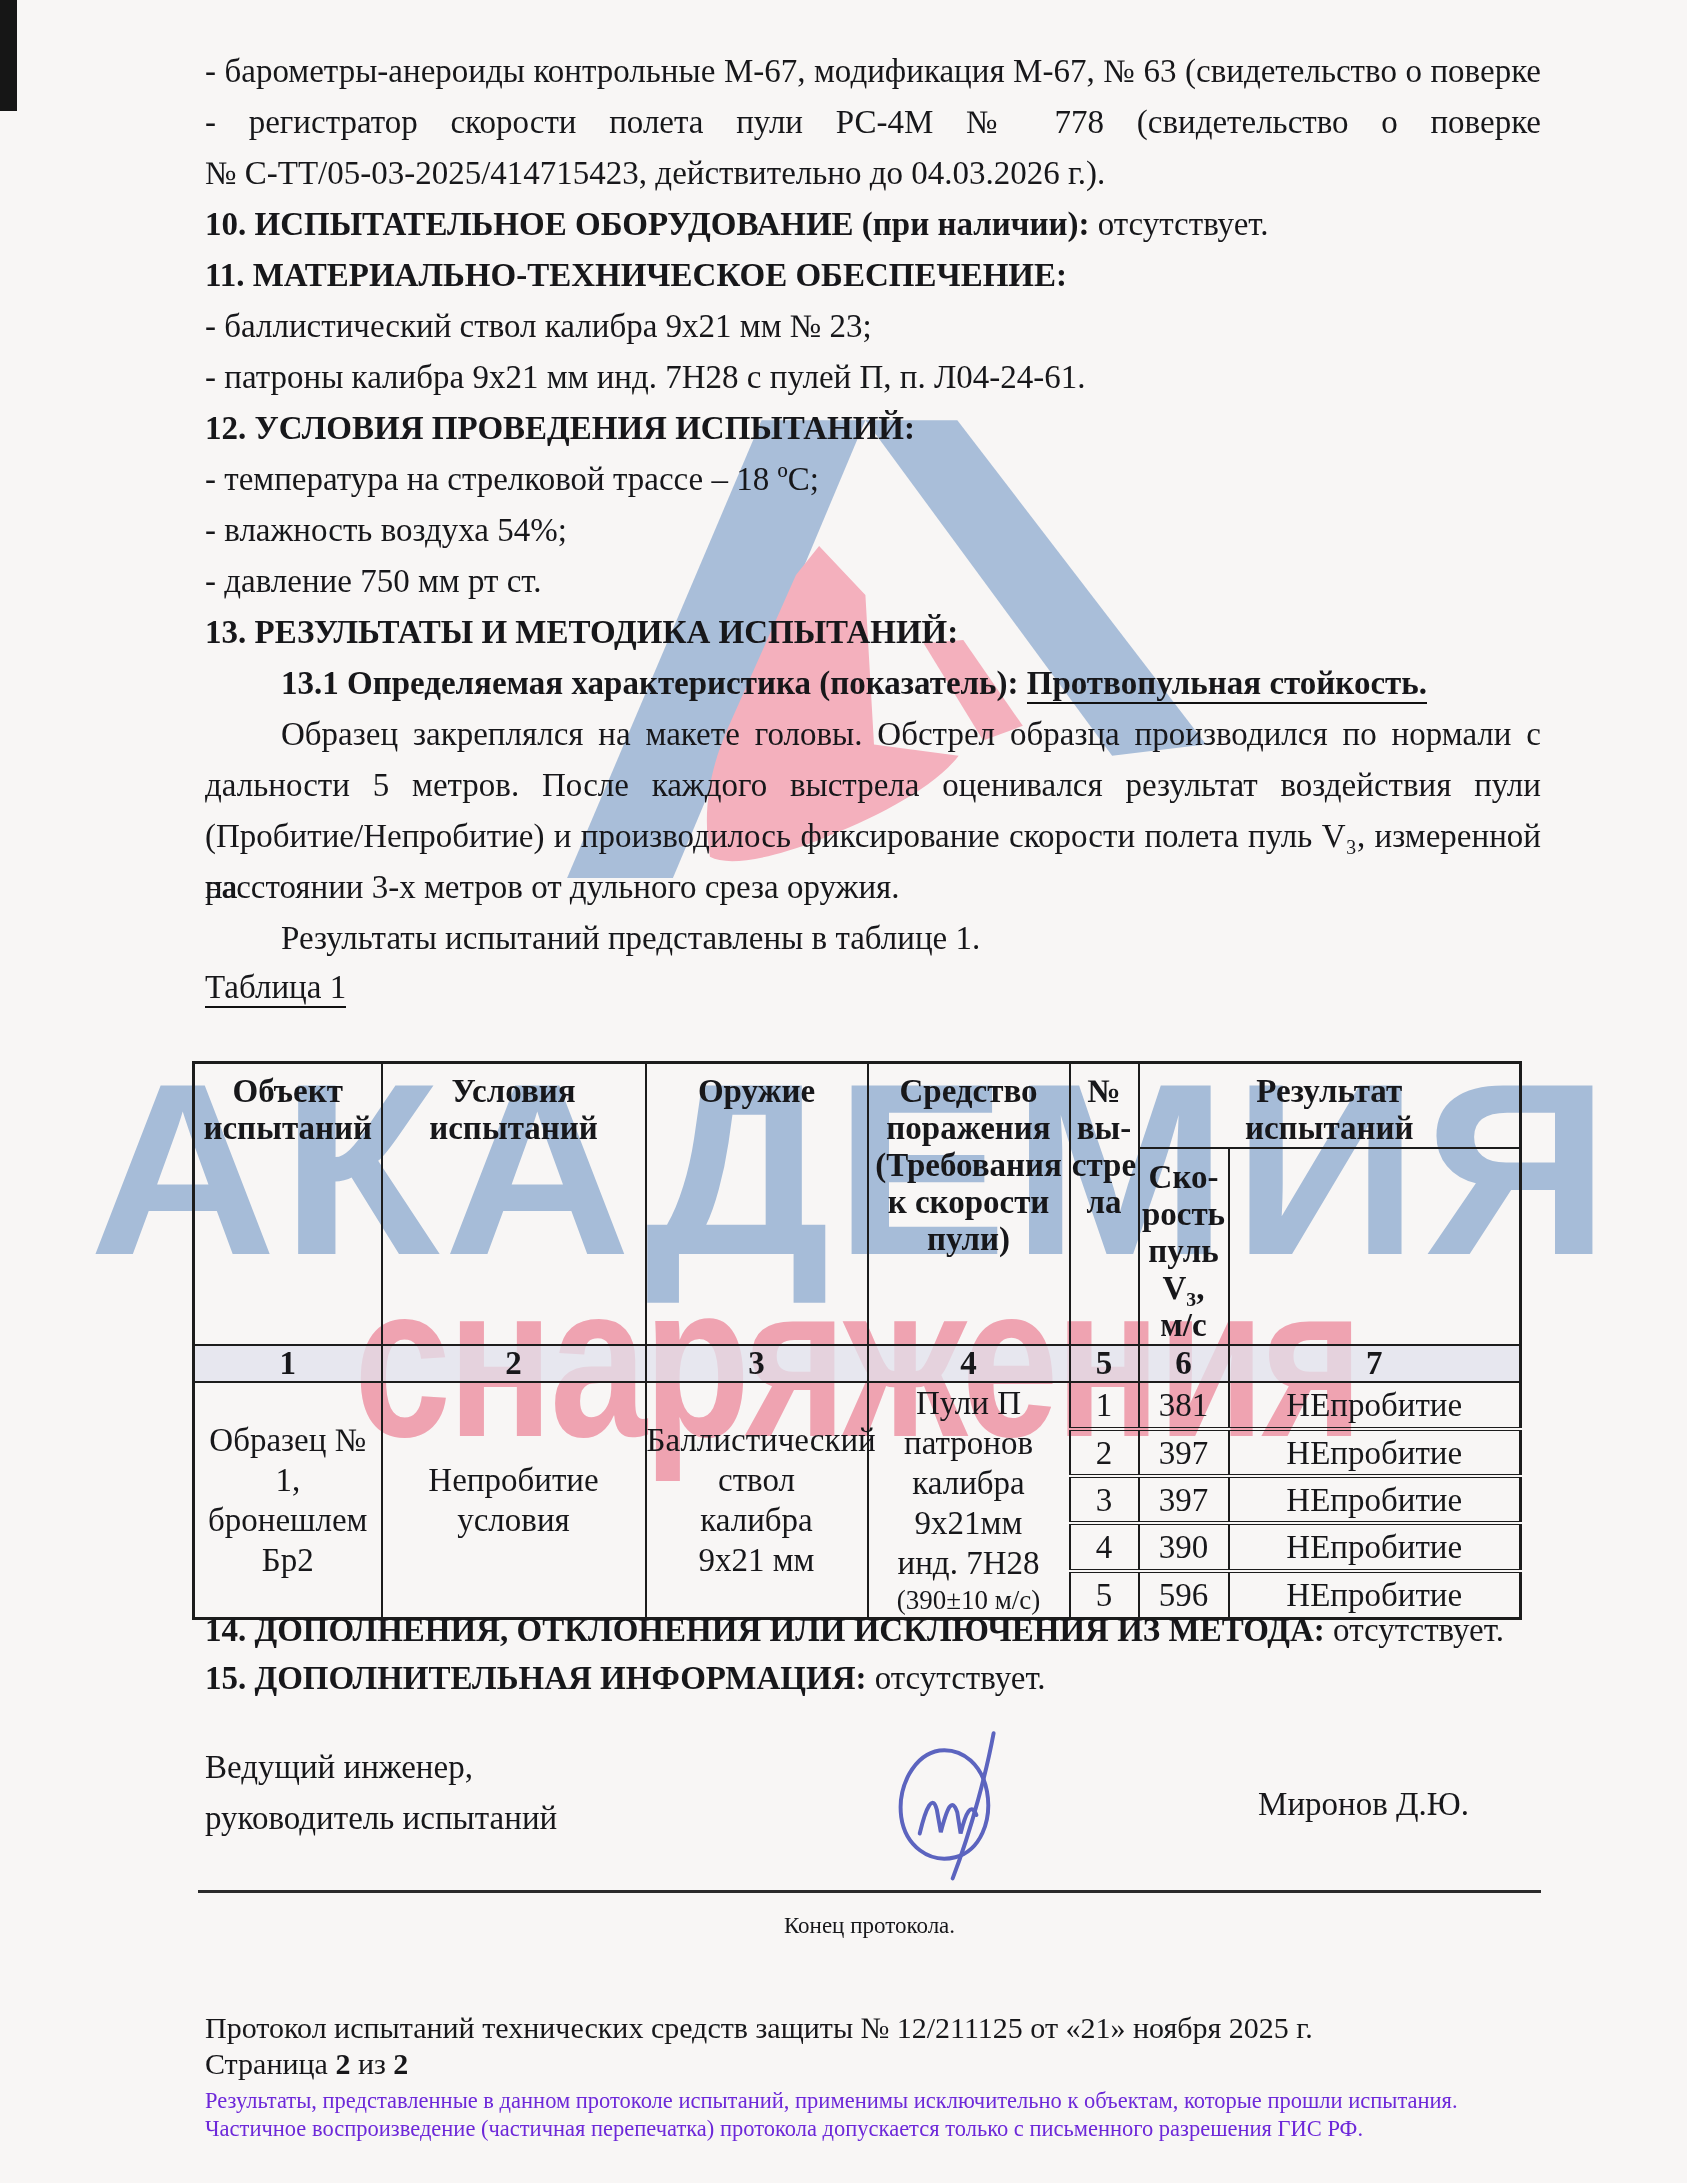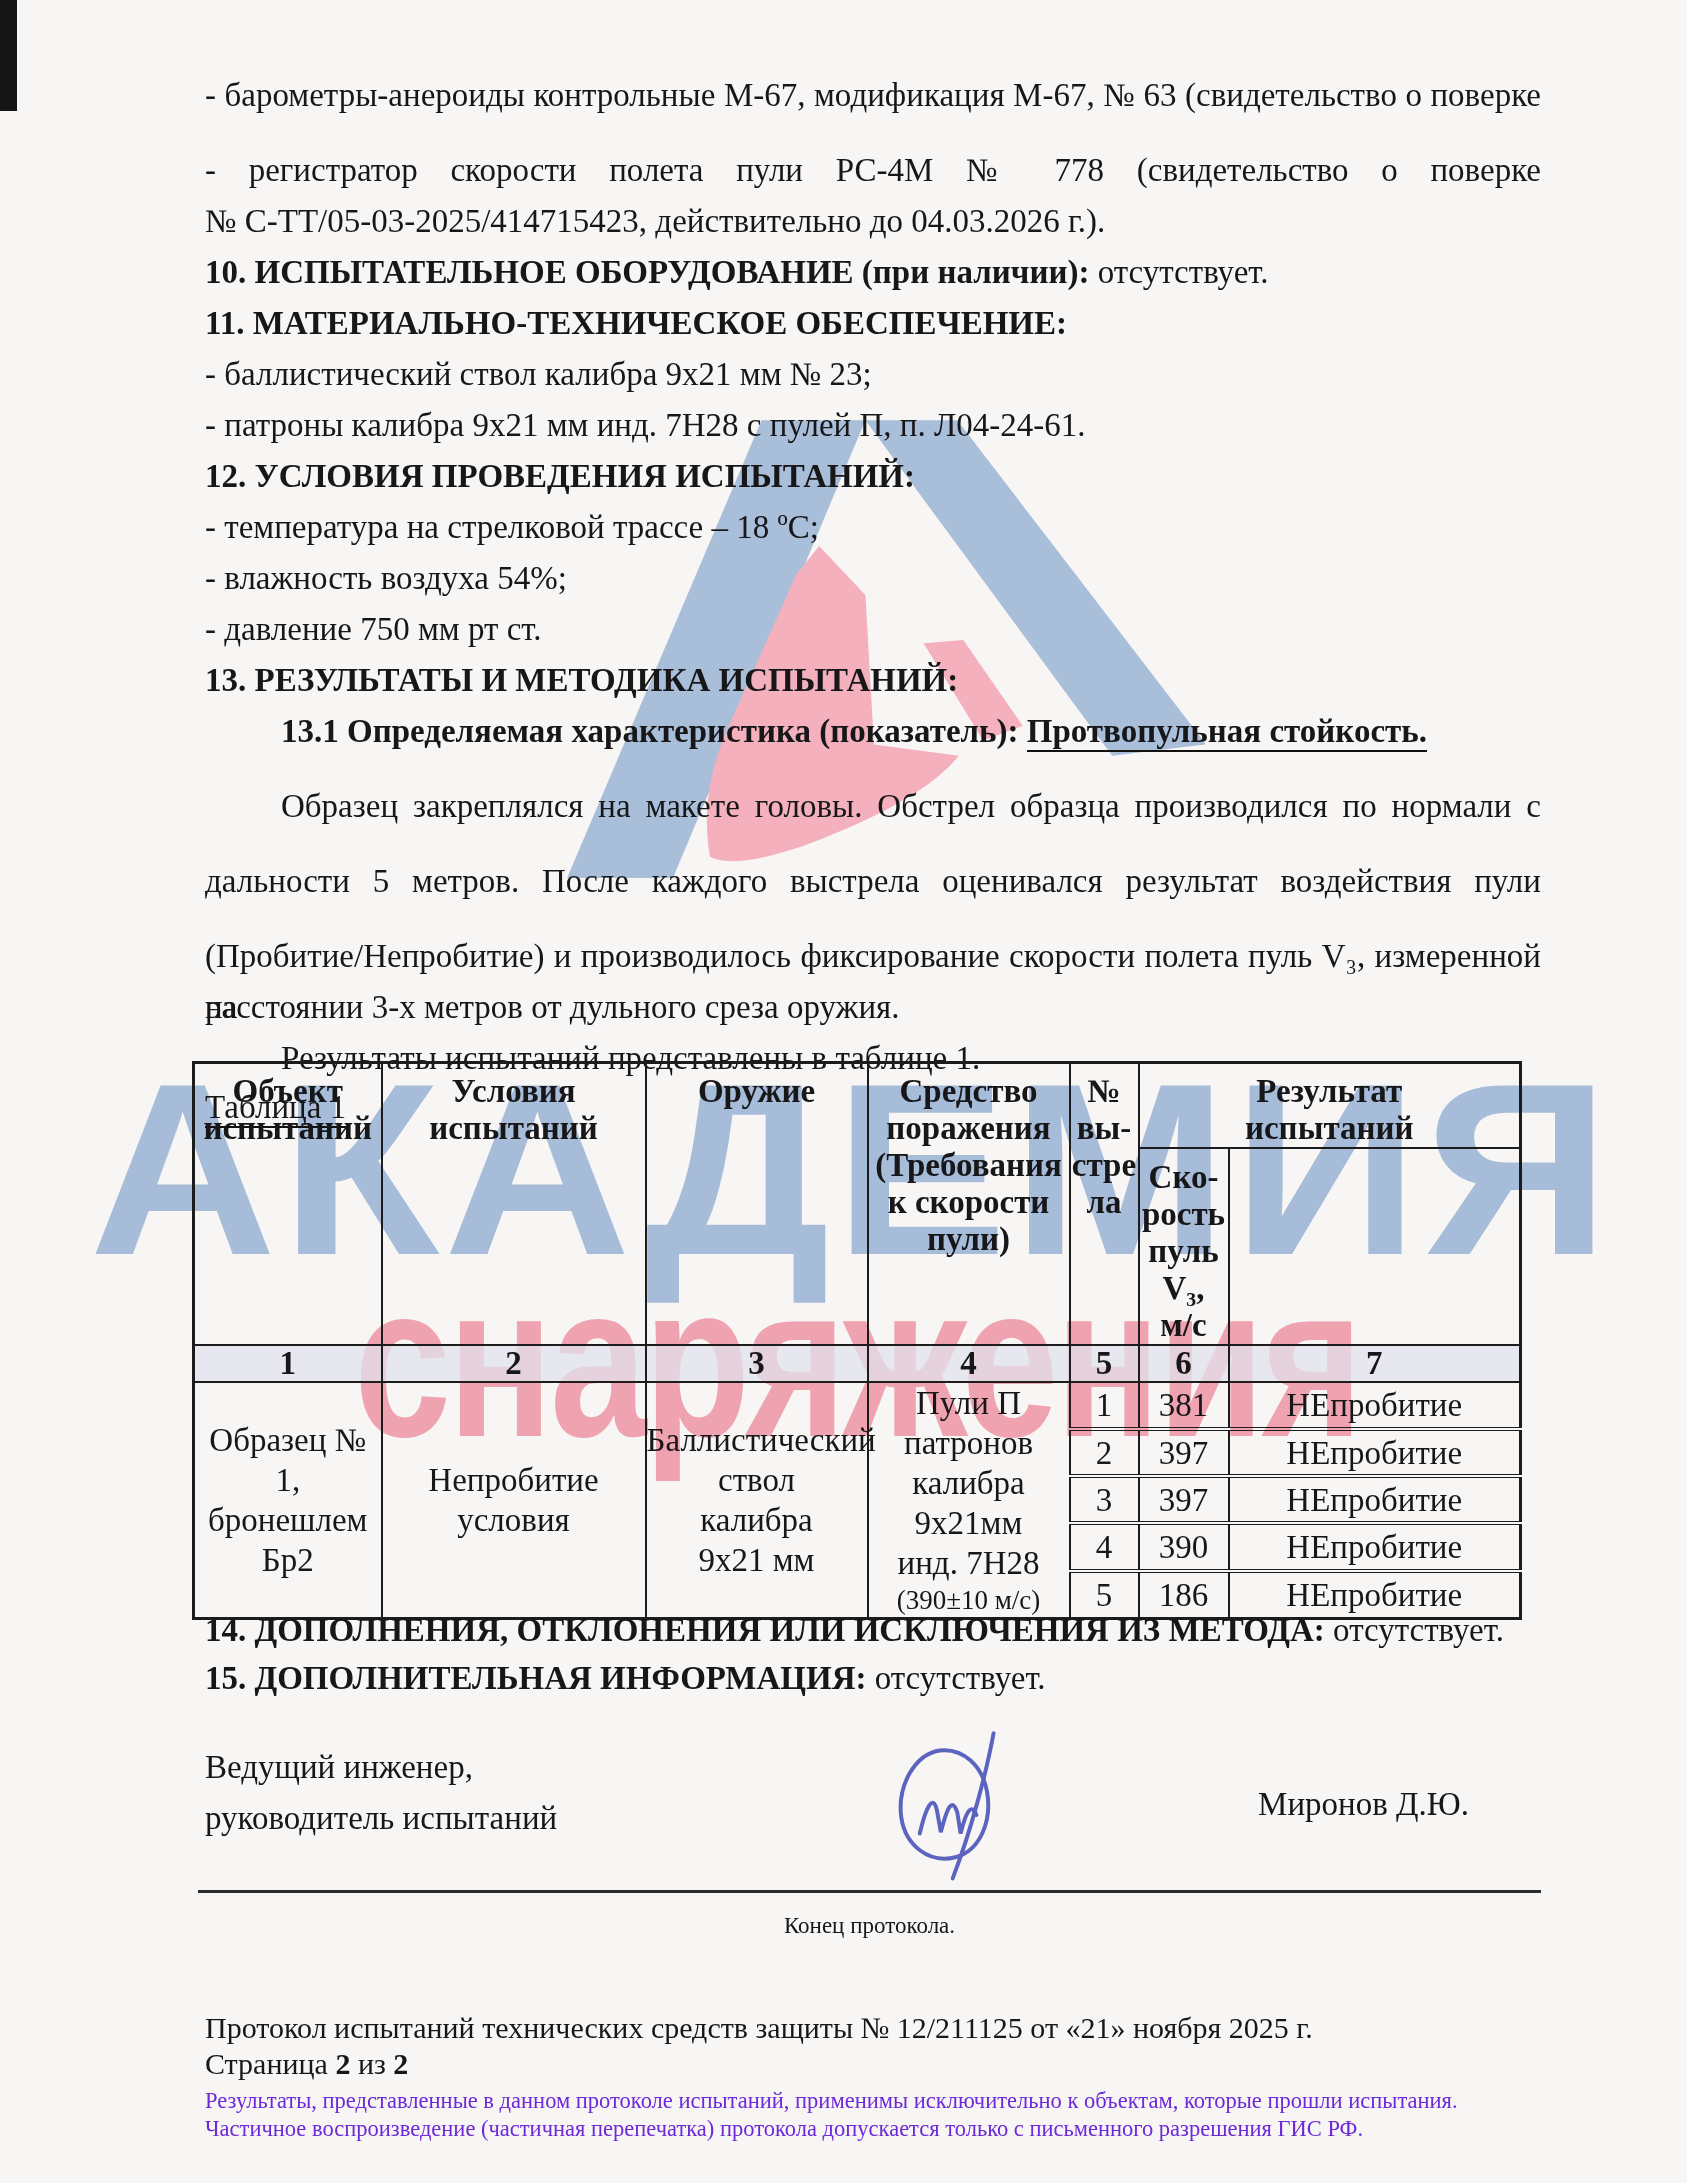--- a/index.html
+++ b/index.html
@@ -15,21 +15,21 @@
   .wm-word{
     position:absolute;font-family:"Liberation Sans","DejaVu Sans",sans-serif;
     font-weight:bold;line-height:1;white-space:nowrap;transform-origin:left top;
   }
   #wm-top{left:89px;top:1047px;font-size:245px;letter-spacing:4px;color:#a6bcd8;transform:scaleX(1.06);}
   #wm-bottom{left:354px;top:1252px;font-size:218px;letter-spacing:-4px;color:#efa3b1;transform:scaleX(0.80);}
   
   #content{position:absolute;inset:0;z-index:2;}
   #flow1{position:absolute;left:205px;top:46px;width:1336px;font-size:33px;}
   #flow1 .ln{height:51px;line-height:51px;white-space:nowrap;}
-  #flow1 .jst{white-space:normal;text-align:justify;text-align-last:justify;margin-top:24px;}
+  #flow1 .jst{white-space:normal;text-align:justify;text-align-last:justify;}
   .b{font-weight:bold;}
   .ind{padding-left:76px;}
   .und{border-bottom:2.6px solid #111;padding-bottom:1.3px;}
   
   #tbl-wrap{position:absolute;left:192px;top:1061px;width:1328px;}
   table{border-collapse:collapse;table-layout:fixed;width:1328px;background:transparent;}
   th,td{
     border:2px solid #1c1c1c;text-align:center;padding:0;
     font-size:33px;overflow:visible;
   }
@@ -188,21 +188,21 @@
           <td>397</td>
           <td>НЕпробитие</td>
         </tr>
         <tr class="shot">
           <td>4</td>
           <td>390</td>
           <td>НЕпробитие</td>
         </tr>
         <tr class="shot">
           <td>5</td>
-          <td>186</td>
+          <td>596</td>
           <td>НЕпробитие</td>
         </tr>
       </tbody>
     </table>
   </div>
 
   <div id="flow2">
     <div class="ln"><span class="b">14. ДОПОЛНЕНИЯ, ОТКЛОНЕНИЯ ИЛИ ИСКЛЮЧЕНИЯ ИЗ МЕТОДА:</span><span> отсутствует.</span></div>
     <div class="ln"><span class="b">15. ДОПОЛНИТЕЛЬНАЯ ИНФОРМАЦИЯ:</span><span> отсутствует.</span></div>
     <div class="sp"></div>

